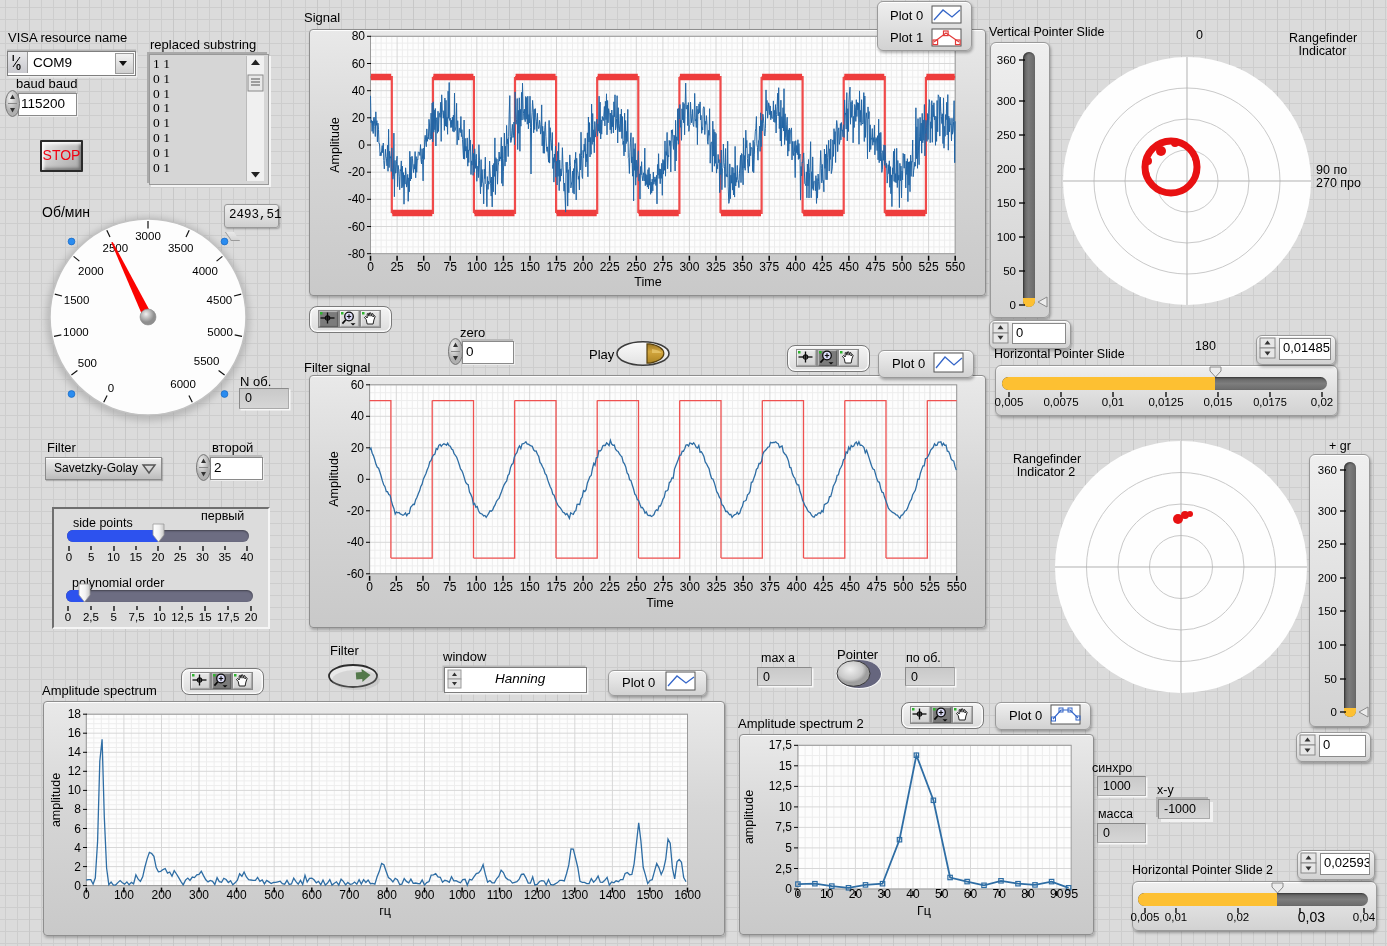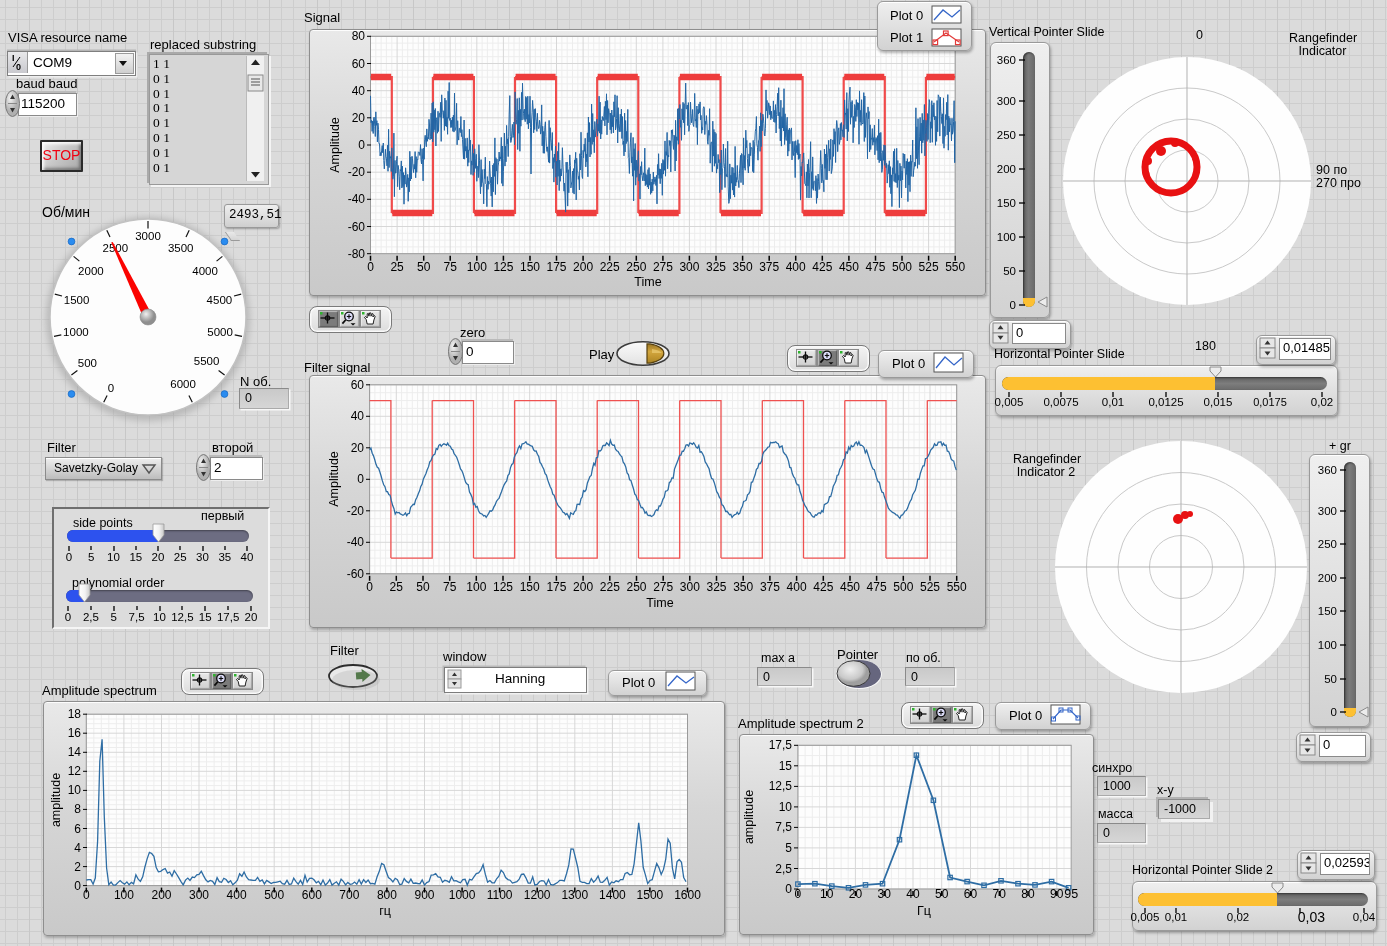--- a/index.html
+++ b/index.html
@@ -995,21 +995,21 @@
     <rect x="0" y="0" width="29" height="18" fill="#fff" stroke="#555"></rect>
     <polyline points="2,14 11,4 20,11 28,5" fill="none" stroke="#3566c8" stroke-width="1.3"></polyline>
   </svg>
 <div class="lbl" style="left:330px;top:644px;font-size:13px;">Filter</div>
 <svg style="left:326px;top:663px;" width="60" height="30">
  <ellipse cx="27" cy="13" rx="24" ry="11" fill="#e9e9e9" stroke="#2d2d2d" stroke-width="1.8"></ellipse>
  <path d="M30,9 L36,9 L36,6 L44.5,12.5 L36,19 L36,16 L30,16 Z" fill="#3c6e31" transform="rotate(-4 37 12.5)"></path>
  <ellipse cx="30" cy="17" rx="24" ry="10" fill="#9a9a9a" opacity=".25"></ellipse>
 </svg>
 <div class="lbl" style="left:443px;top:650px;font-size:13px;">window</div>
-<div style="position:absolute;left:444px;top:667px;width:141px;height:24px;background:#fff;border:1px solid #7d7d7d;box-shadow:-1.5px -1.5px 0 #b9b9b9,1.5px 1.5px 0 #f2f2f2;">
+<div style="position:absolute;left:444px;top:667px;width:141px;height:24px;background:#fff;border:1px solid #7d7d7d;box-shadow:-1.5px -1.5px 0 #b9b9b9,1.5px 1.5px 0 #f2f2f2;font-style:italic;">
  <div style="position:absolute;left:50px;top:3px;font-size:13.5px;">Hanning</div>
  <svg style="left:3px;top:2px;position:absolute;" width="14" height="19">
       <rect x="0" y="0" width="13" height="9" fill="#e3e3e3" stroke="#999"></rect>
       <rect x="0" y="9" width="13" height="9" fill="#e3e3e3" stroke="#999"></rect>
       <path d="M4,6 L9,6 L6.5,2.5 Z" fill="#333"></path>
       <path d="M4,12 L9,12 L6.5,15.5 Z" fill="#333"></path>
     </svg>
 </div>
 <div class="lbl" style="left:738px;top:717px;font-size:13px;">Amplitude spectrum 2</div>
 <div class="panel" style="left:739px;top:734px;width:353px;height:199px;"></div>

